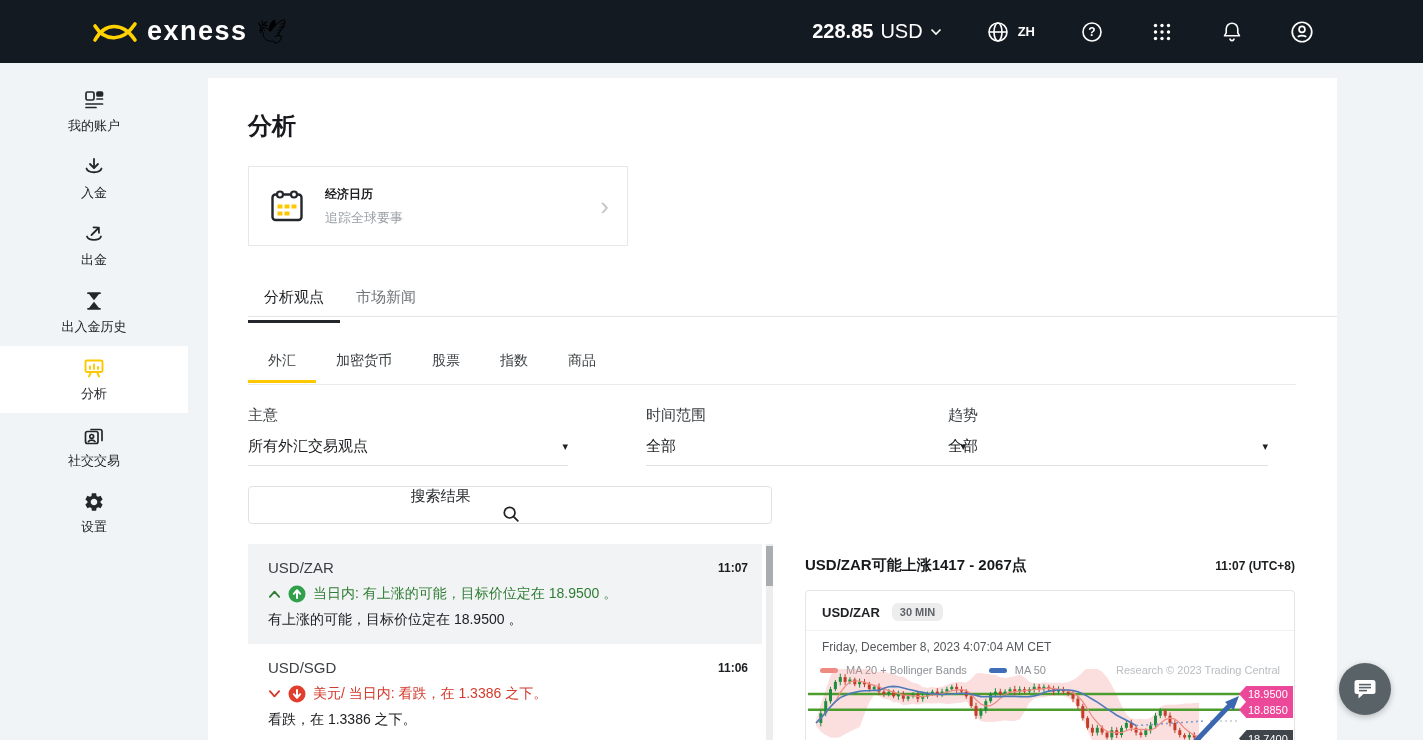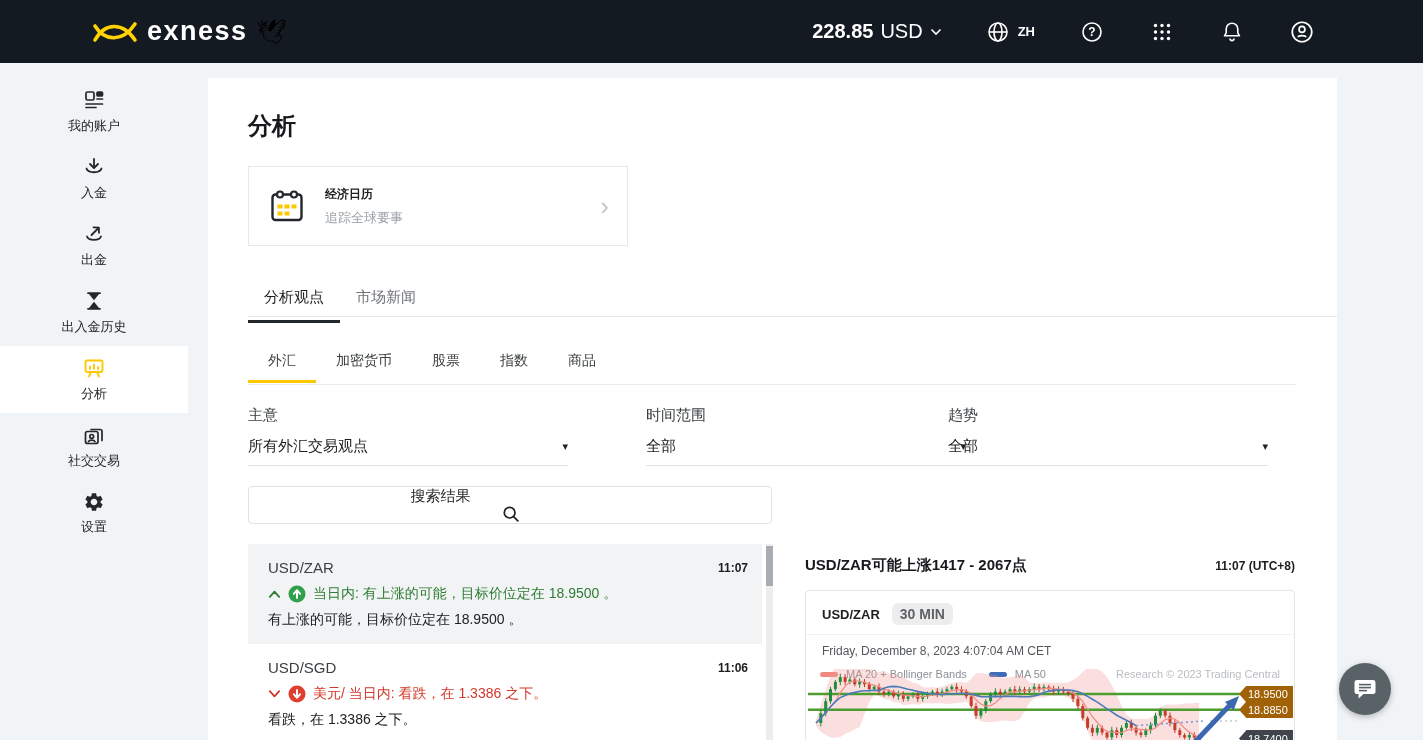--- a/index.html
+++ b/index.html
@@ -75,33 +75,33 @@
   .list-scroll .thumb { position:absolute; left:0; top:2px; width:7px; height:40px; background:#a9adb2; }
 
   
   .detail-head { position:absolute; left:597px; top:478px; width:490px; display:flex; align-items:baseline; justify-content:space-between;gap:38px; }
   .detail-title { font-size:15px; font-weight:700; color:#17191c; }
   .detail-time { font-size:12px; font-weight:600; color:#1b1d1f; }
 
   .chart-card { position:absolute; left:597px; top:512px; width:490px; height:170px; border:1px solid #e3e5e7; border-radius:4px; background:#fff; }
   .cc-head { display:flex; align-items:center; padding:12px 16px 9px; border-bottom:1px solid #f0f1f2; }
   .cc-pair { font-size:13px; font-weight:700; color:#202124; }
-  .cc-badge { margin-left:12px; background:#ededed; color:#5f6368; font-size:14px; font-weight:600; padding:3px 8px; border-radius:6px; }
+  .cc-badge { margin-left:12px; background:#ededed; color:#5f6368; font-size:11px; font-weight:600; padding:3px 8px; border-radius:6px; }
   .cc-date { padding:9px 16px 0; font-size:12px; color:#54575b; }
   .cc-legend { display:flex; align-items:center; gap:8px; padding:10px 14px 0; }
   .dash { width:18px; height:5px; border-radius:3px; }
   .dash.red { background:#ef8a80; }
   .dash.blue { background:#3f6db7; margin-left:14px; }
   .leg-t { font-size:11px; color:#8d9196; }
   .leg-c { margin-left:auto; font-size:11px; color:#b9bdc1; }
   .chart-wrap { position:absolute; left:0px; top:78px; width:487px; height:72px; overflow:hidden; }
   .plabel { position:absolute; left:433px; width:54px; height:17px; color:#fff; font-size:11px;
             display:flex; align-items:center; padding-left:9px;
             clip-path:polygon(0 50%, 14% 0, 100% 0, 100% 100%, 14% 100%); }
-  .plabel.target-green { background:#a16207; }
+  .plabel.target-green { background:#ec4899; }
   .plabel.last-dark { background:#3f454b; }
 
   .fab { position:absolute; left:1339px; top:663px; width:52px; height:52px; border-radius:50%; background:#596367;
          display:flex; align-items:center; justify-content:center; cursor:pointer; box-shadow:0 2px 6px rgba(0,0,0,.25); }
 </style>
 </head>
 <body>
 
 <div class="stage">
 

